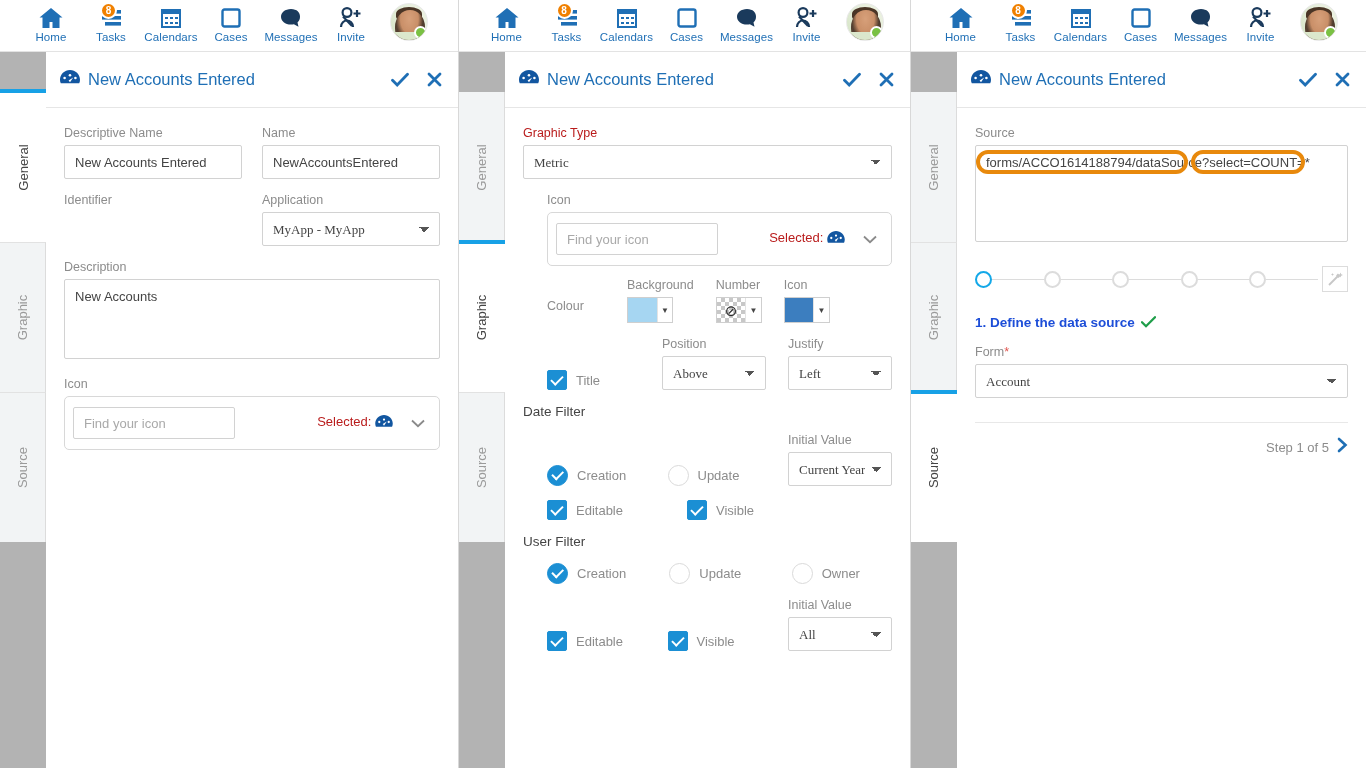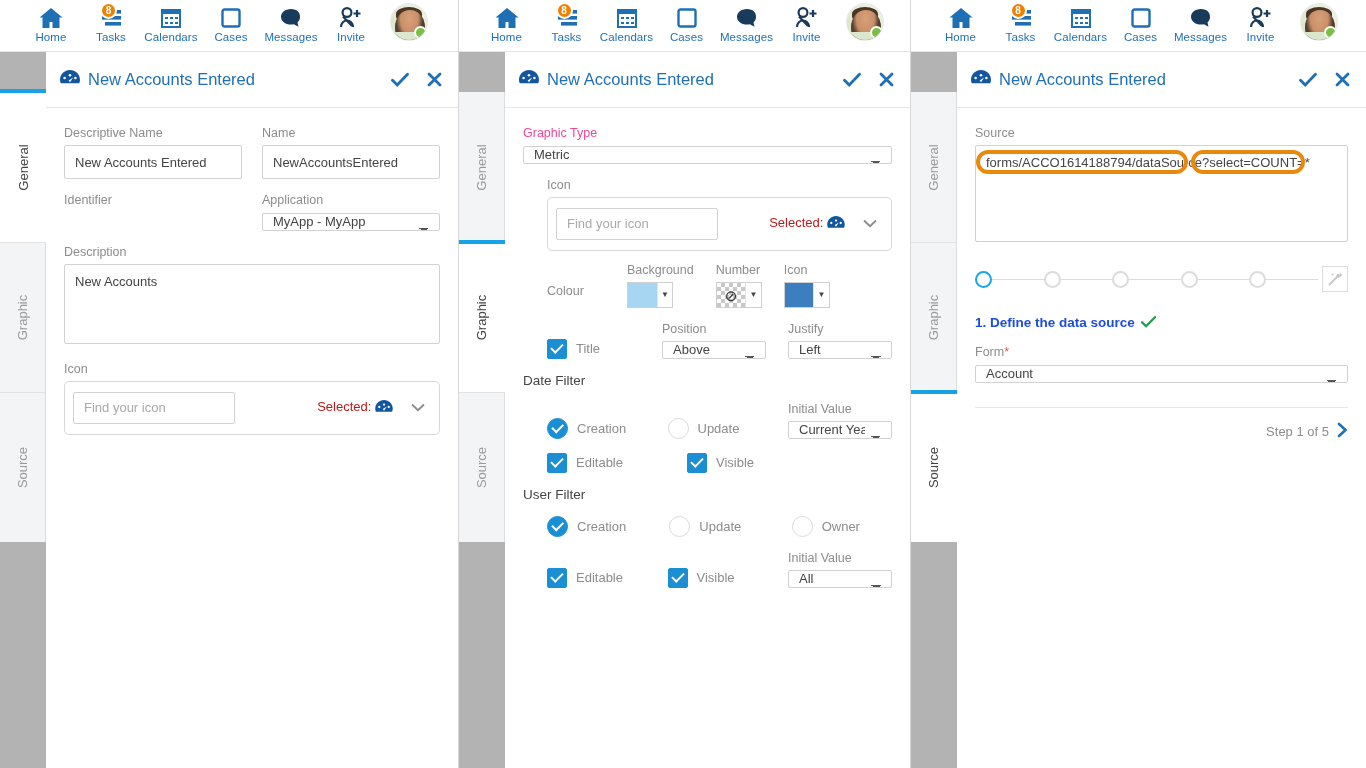--- a/index.html
+++ b/index.html
@@ -104,40 +104,40 @@
   .wintitle {
     font-size: 16.5px; color:#1f6fb5; display:flex; align-items:center; gap:8px;
     white-space:nowrap;
   }
   .winactions { margin-left:auto; display:flex; align-items:center; gap: 18px; }
   .ico-btn { cursor:pointer; line-height:0; }
 
   .form { padding: 18px 18px 0 18px; overflow:hidden; flex:1; }
 
   .flabel { font-size: 12.5px; color:#8c8c8c; margin-bottom: 5px; }
-  .flabel.dark { color:#ec4899; }
+  .flabel.dark { color:#b91c1c; }
   .req { color:#e0544e; }
 
   .row2 { display:flex; gap: 20px; }
   .col { flex:1; min-width:0; }
 
   .inp {
     width: 100%; height: 34px; border:1px solid #d2d2d2; background:#fff;
     font-size: 13px; color:#444; padding: 0 10px; border-radius: 2px;
     font-family:"Liberation Sans", sans-serif;
   }
   .inp::placeholder { color:#a9a9a9; }
   .inp.ro { background:#e9e9e9; color:#555; }
   .fieldgap { margin-bottom: 14px; }
 
   .sel {
-    width:100%; height: 18px; border:1px solid #d2d2d2; background:#fff;
+    width:100%; height: 34px; border:1px solid #d2d2d2; background:#fff;
     font-size: 13px; color:#444; padding: 0 26px 0 10px; border-radius:2px;
     -webkit-appearance:none; appearance:none;
-    font-family:Liberation Sans, sans-serif;
+    font-family:Liberation Serif, serif;
     background-image:
       linear-gradient(45deg, transparent 50%, #555 50%),
       linear-gradient(135deg, #555 50%, transparent 50%);
     background-position: calc(100% - 15px) 14px, calc(100% - 10px) 14px;
     background-size: 5px 5px, 5px 5px;
     background-repeat: no-repeat;
     cursor:pointer;
   }
   textarea.inp { height: 80px; padding-top:8px; resize: none; line-height:1.35; }
 

